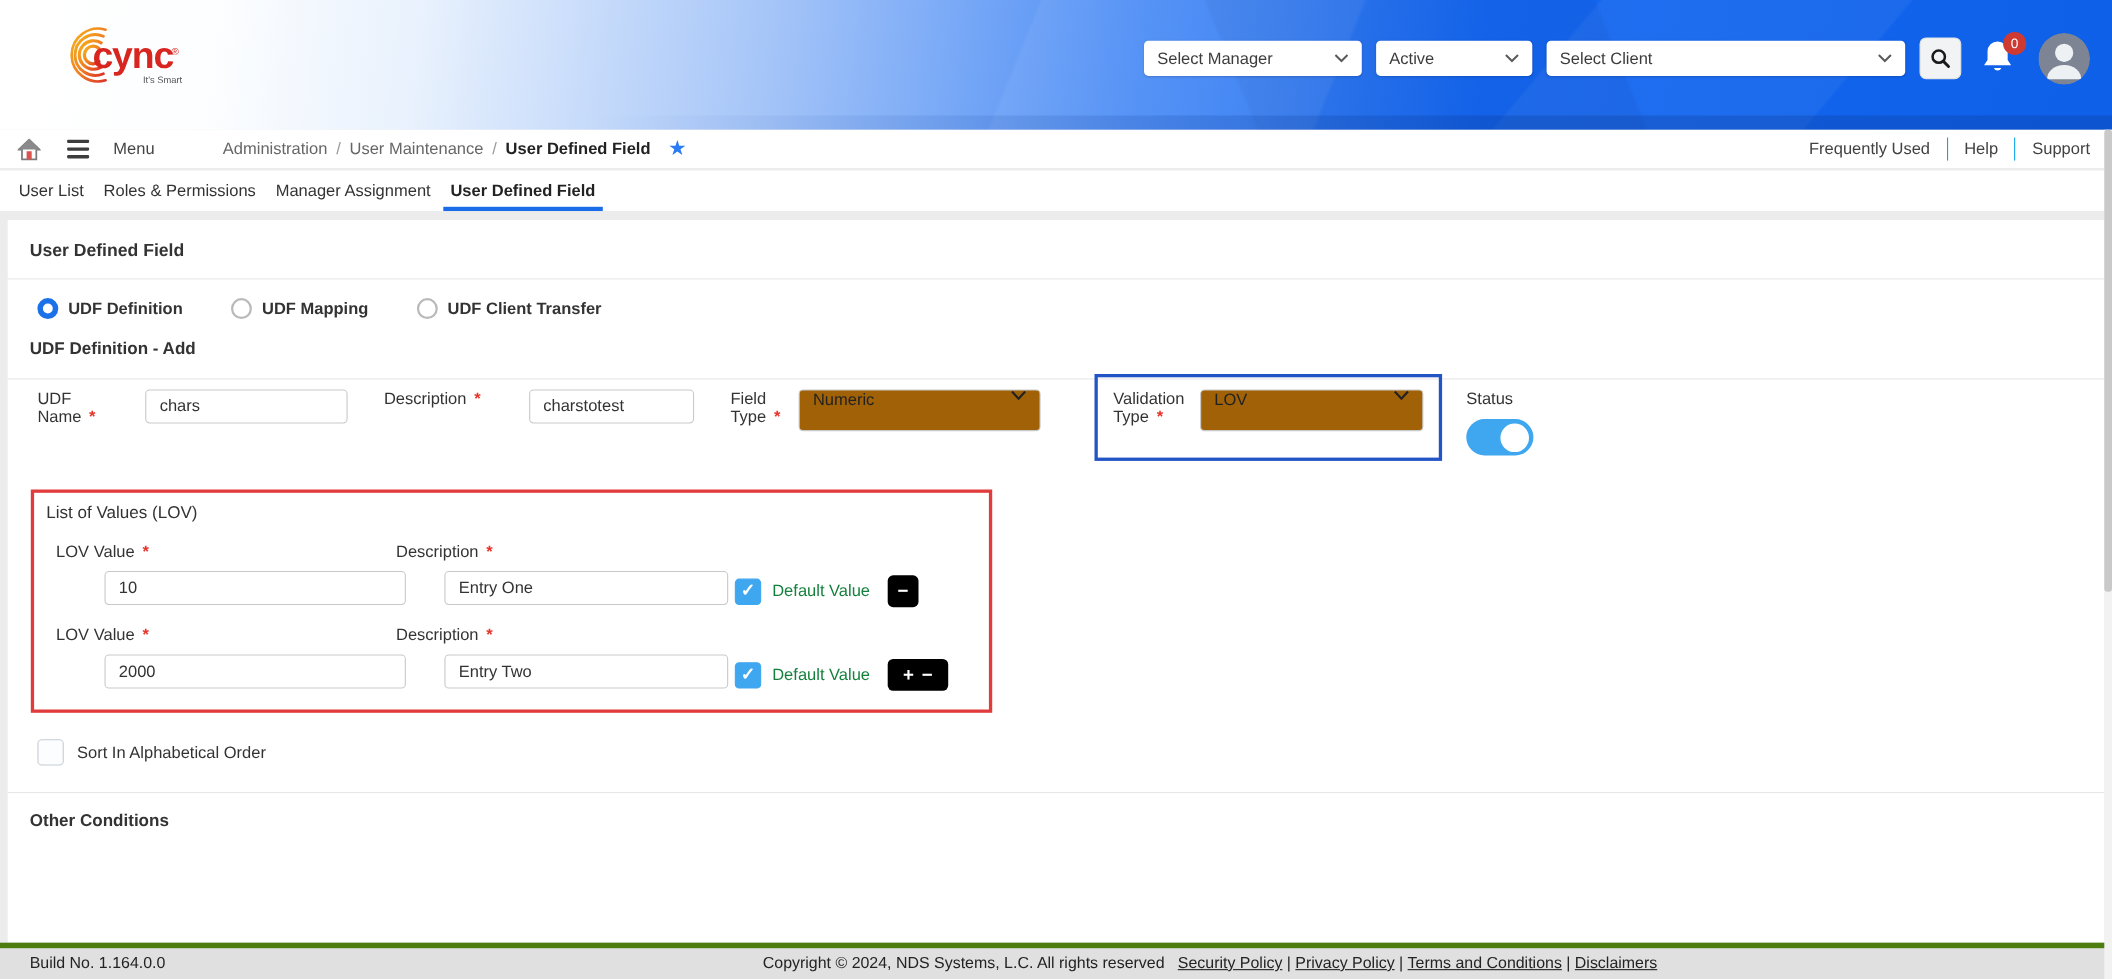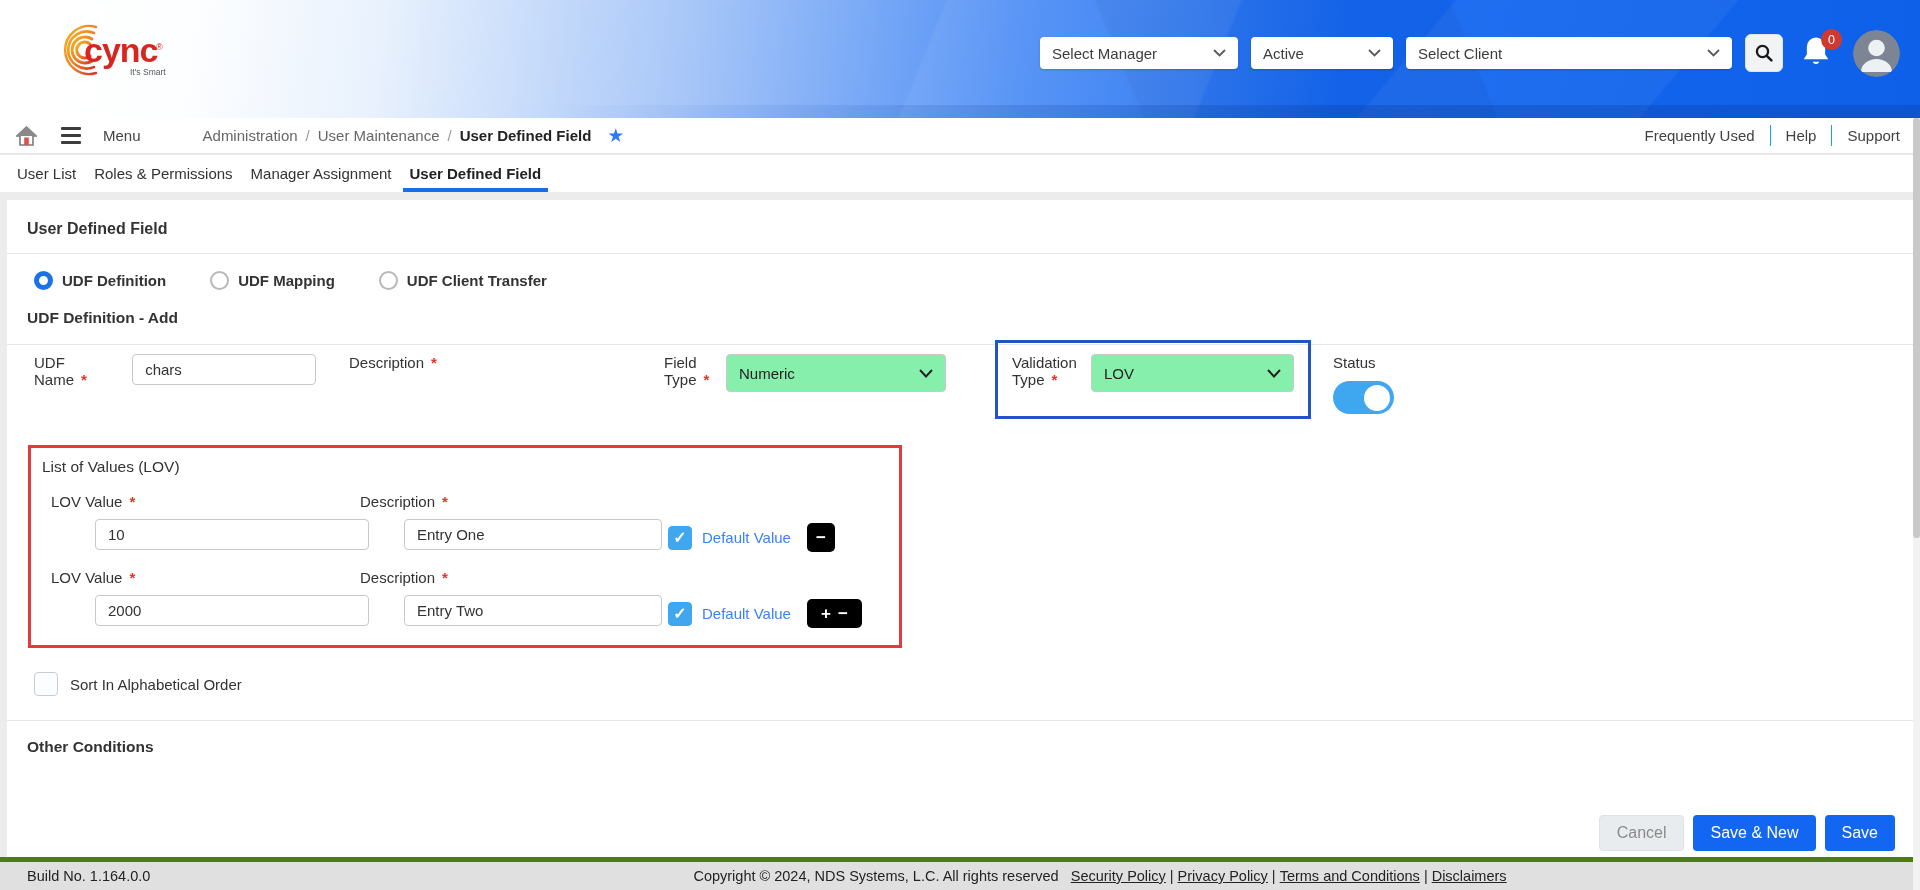--- a/index.html
+++ b/index.html
@@ -91,42 +91,42 @@
   .form-row { display:flex; align-items:flex-start; padding:9px 0 0 7px; }
   .field { display:flex; flex-direction:row; width:282px; margin-right:33px; }
   .field label { font-size:15px; color:#333; margin-bottom:9px; }
   .req { color:#e8332a; margin-left:7px; font-weight:bold; }
   .text-input {
     height:31px; width:100%; border:1px solid #c9c9c9; border-radius:4px; padding:0 12px;
     font-size:15px; color:#333; font-family:"Liberation Sans", sans-serif; background:#fff;margin-left:44px;
   }
   .select-box {
     height:38px; width:100%; border:1px solid #c9c9c9; border-radius:4px; padding:0 12px;
-    display:flex; align-items:center; justify-content:space-between; font-size:15px; color:#222;
-    background:#86efac; cursor:pointer;
+    display:flex; align-items:flex-start; justify-content:space-between; font-size:15px; color:#222;
+    background:#a16207; cursor:pointer;
   }
   .vt-box { border:3px solid #2254c5; padding:11px 14px 19px 14px; margin-top:-14px; margin-left:16px; }
   .vt-box .field { margin-right:0; }
   .field-status { margin-left:22px; display:flex; flex-direction:column; }
   .field-status .status-label { font-size:15px; color:#333; margin-bottom:10px; }
   .toggle { width:61px; height:33px; border-radius:17px; background:#3fa7f0; position:relative; cursor:pointer; }
   .toggle .knob { position:absolute; top:3.5px; right:4px; width:26px; height:26px; border-radius:50%; background:#fff; }
 
   .red-annotation { border:3px solid #e23b3b; width:874px; margin-left:1px; margin-top:26px; padding:10px 0 17px; }
   .lov-title { font-size:15.5px; color:#333; margin-left:11px; }
   .lov-row { display:flex; align-items:flex-start; margin-left:20px; margin-top:17px; }
   .lov-field-value { width:274px; margin-right:35px; display:flex; flex-direction:column; }
   .lov-field-desc  { width:258px; display:flex; flex-direction:column; }
   .lov-field-value label, .lov-field-desc label { font-size:15px; color:#333; margin-bottom:9px; }
   .default-group { display:flex; align-items:center; margin-left:50px; margin-top:30px; }
   .checkbox { width:24px; height:24px; border-radius:4px; cursor:pointer; border:1px solid #c6cdd4; background:#fcfdfe;
               display:flex; align-items:center; justify-content:center; }
   .checkbox.checked { background:#3fa7f0; border-color:#3fa7f0; color:#fff; font-size:16px; font-weight:bold; }
   .checkbox .tick { line-height:1; }
-  .default-label { margin-left:10px; font-size:15px; color:#3b82f6; }
+  .default-label { margin-left:10px; font-size:15px; color:#15803d; }
   .btn-black {
     background:#000; color:#fff; border:none; border-radius:5px; height:29px; margin-left:16px;
     display:flex; align-items:center; justify-content:center; gap:7px; cursor:pointer;
     font-size:17px; font-weight:bold; font-family:"Liberation Sans", sans-serif;
   }
   .btn-black.single { width:28px; }
   .btn-black.double { width:55px; }
   .btn-black span { line-height:1; }
 
   .sort-row { display:flex; align-items:center; margin:24px 0 0 7px; }
@@ -291,20 +291,21 @@
     <div class="subsection-title">UDF Definition - Add</div>
     <div class="full-divider"></div>
 
     <div class="form-row">
       <div class="field">
         <label><span>UDF Name</span><span class="req">*</span></label>
         <input class="text-input" type="text" value="chars" style="">
       </div>
       <div class="field">
         <label><span>Description</span><span class="req">*</span></label>
+        <input class="text-input" type="text" value="charstotest" style="">
       </div>
       <div class="field">
         <label><span>Field Type</span><span class="req">*</span></label>
         <div class="select-box">
           <span>Numeric</span>
           <svg width="14" height="9" viewBox="0 0 14 9">
             <path d="M1 1 L7 7.5 L13 1" stroke="#222" stroke-width="2" fill="none"></path>
           </svg>
         </div>
       </div>
@@ -375,25 +376,20 @@
     </div>
 
     <div class="sort-row">
       <span class="checkbox"></span>
       <span class="sort-label">Sort In Alphabetical Order</span>
     </div>
 
     <div class="full-divider sort-divider"></div>
     <div class="other-title">Other Conditions</div>
 
-    <div class="actions">
-      <button class="btn btn-cancel">Cancel</button>
-      <button class="btn btn-primary">Save &amp; New</button>
-      <button class="btn btn-primary">Save</button>
-    </div>
   </div>
 </div>
 
 <div class="footer">
   <span class="build">Build No. 1.164.0.0</span>
   <div class="copyright">
     <span>Copyright © 2024, NDS Systems, L.C. All rights reserved</span>
     <span>&nbsp;</span>
     <span class="foot-link">Security Policy</span>
     <span class="foot-sep">|</span>

